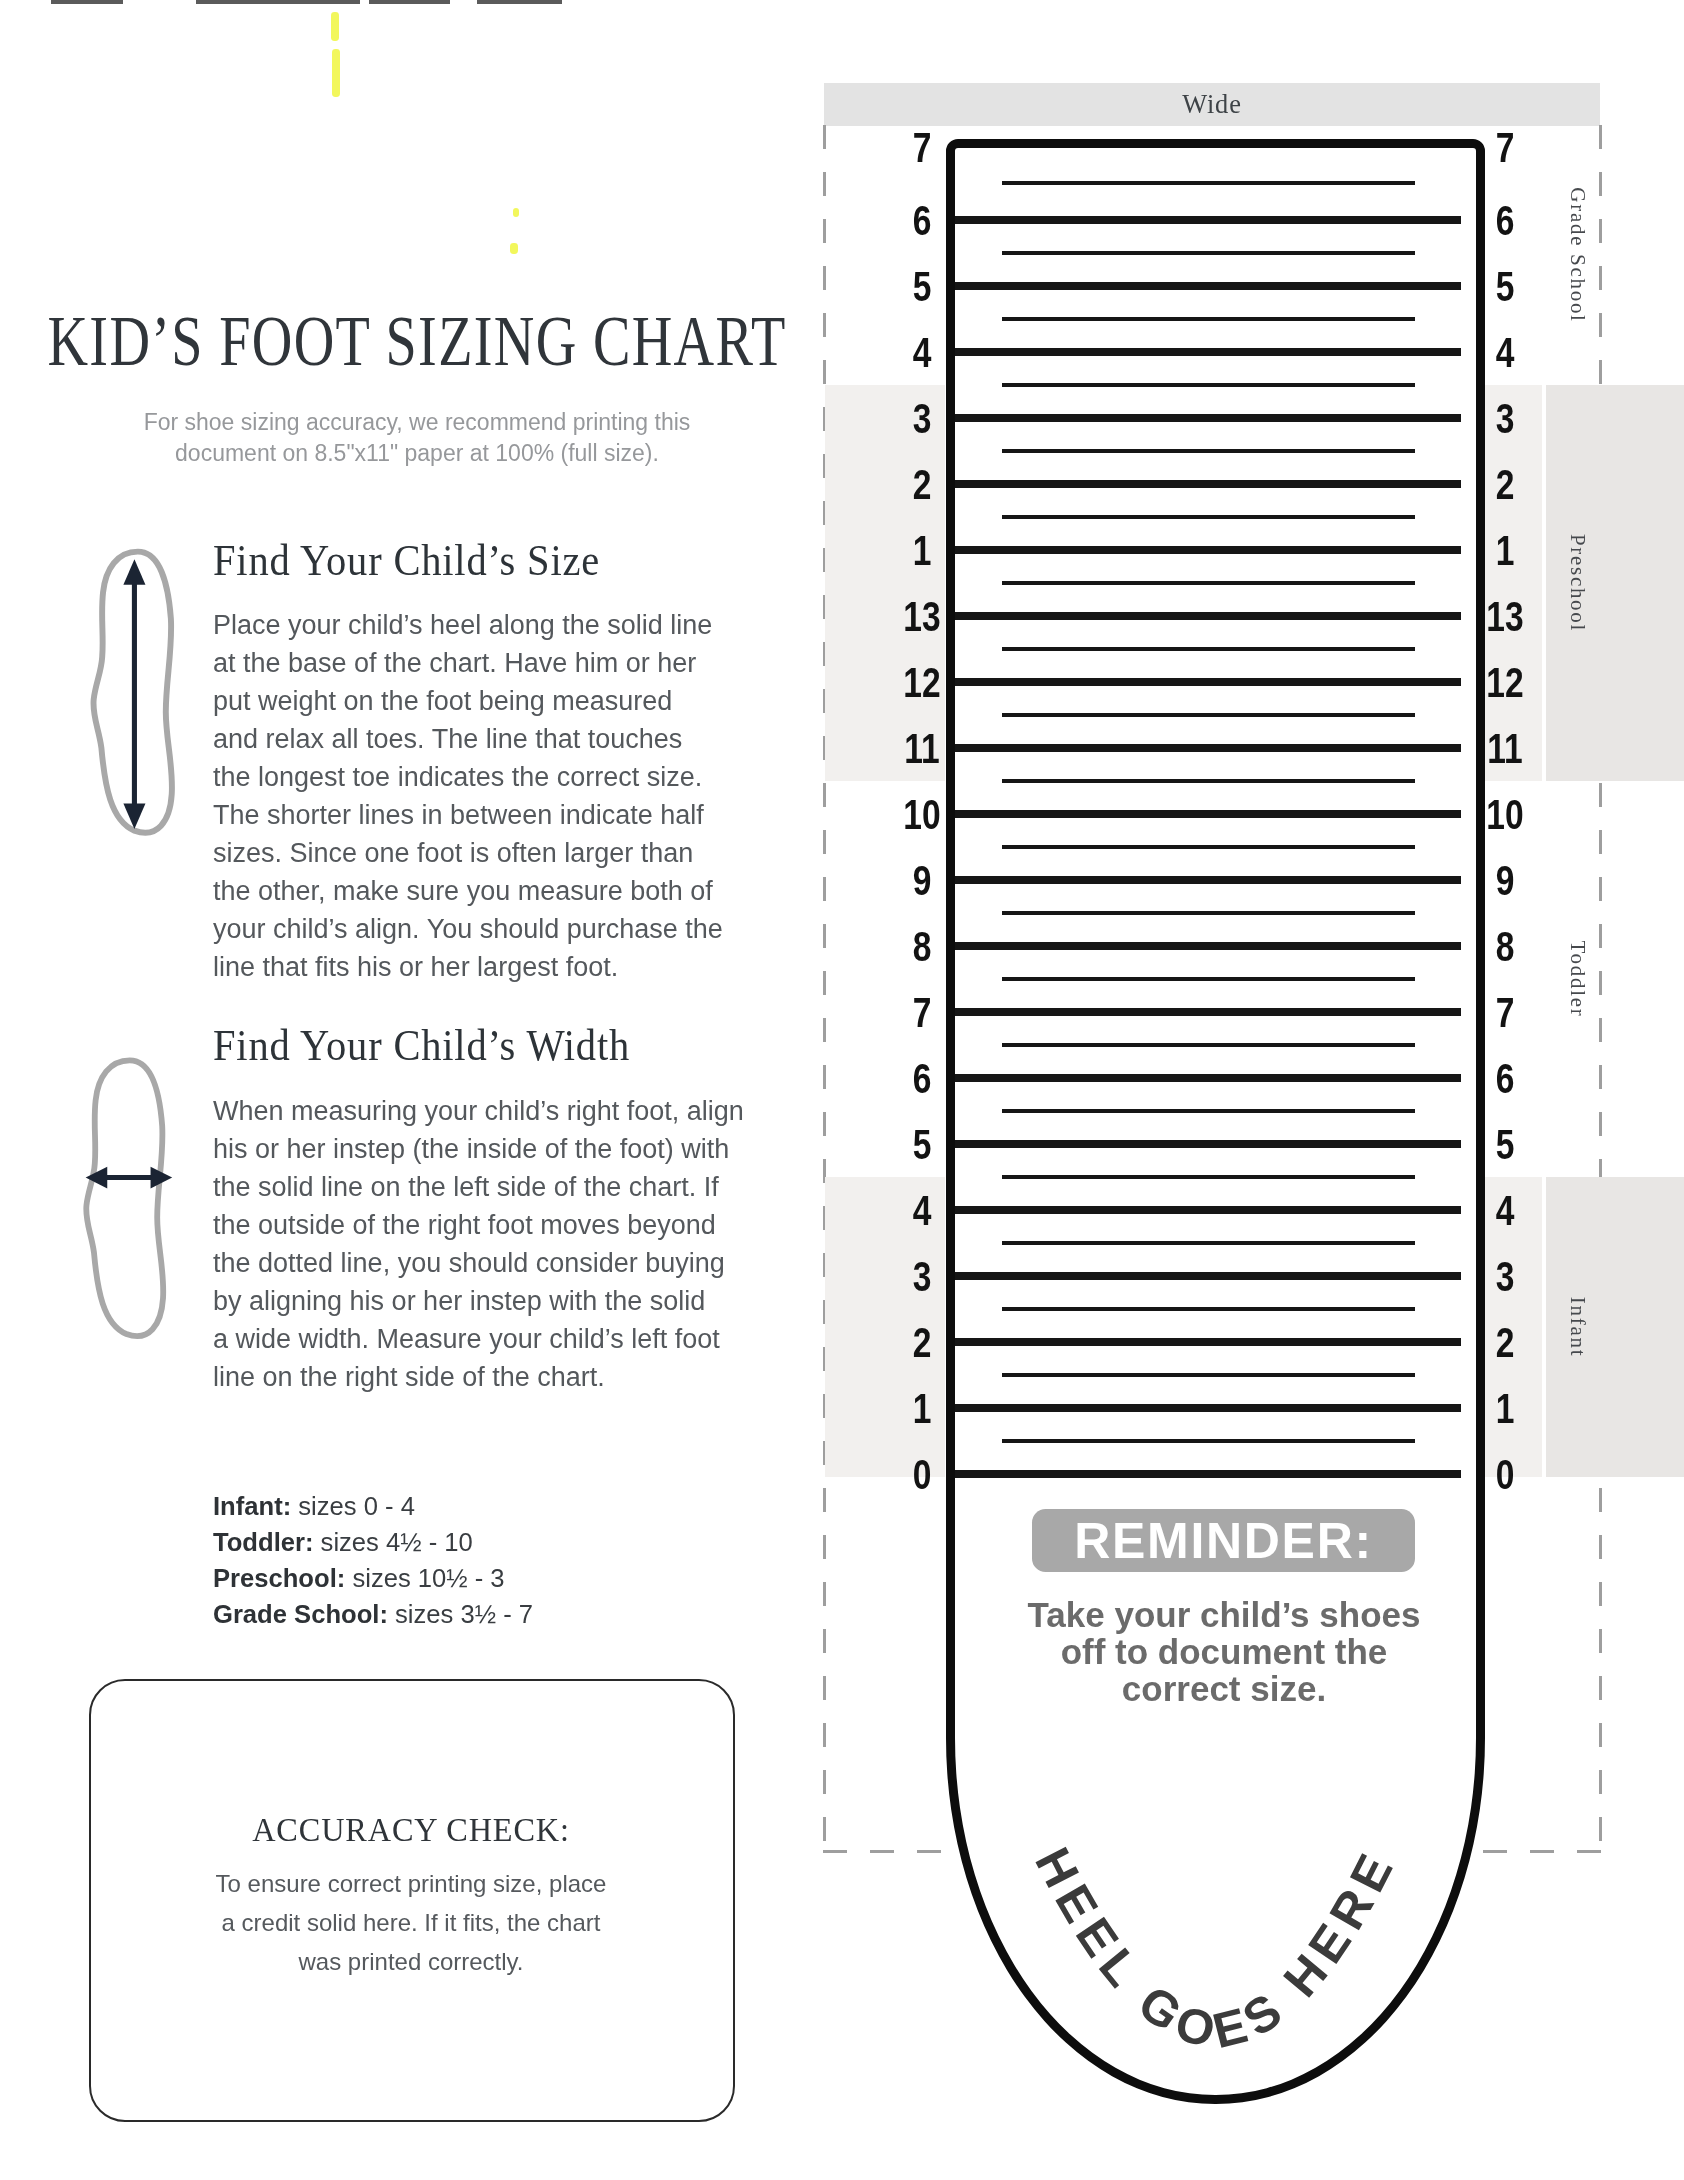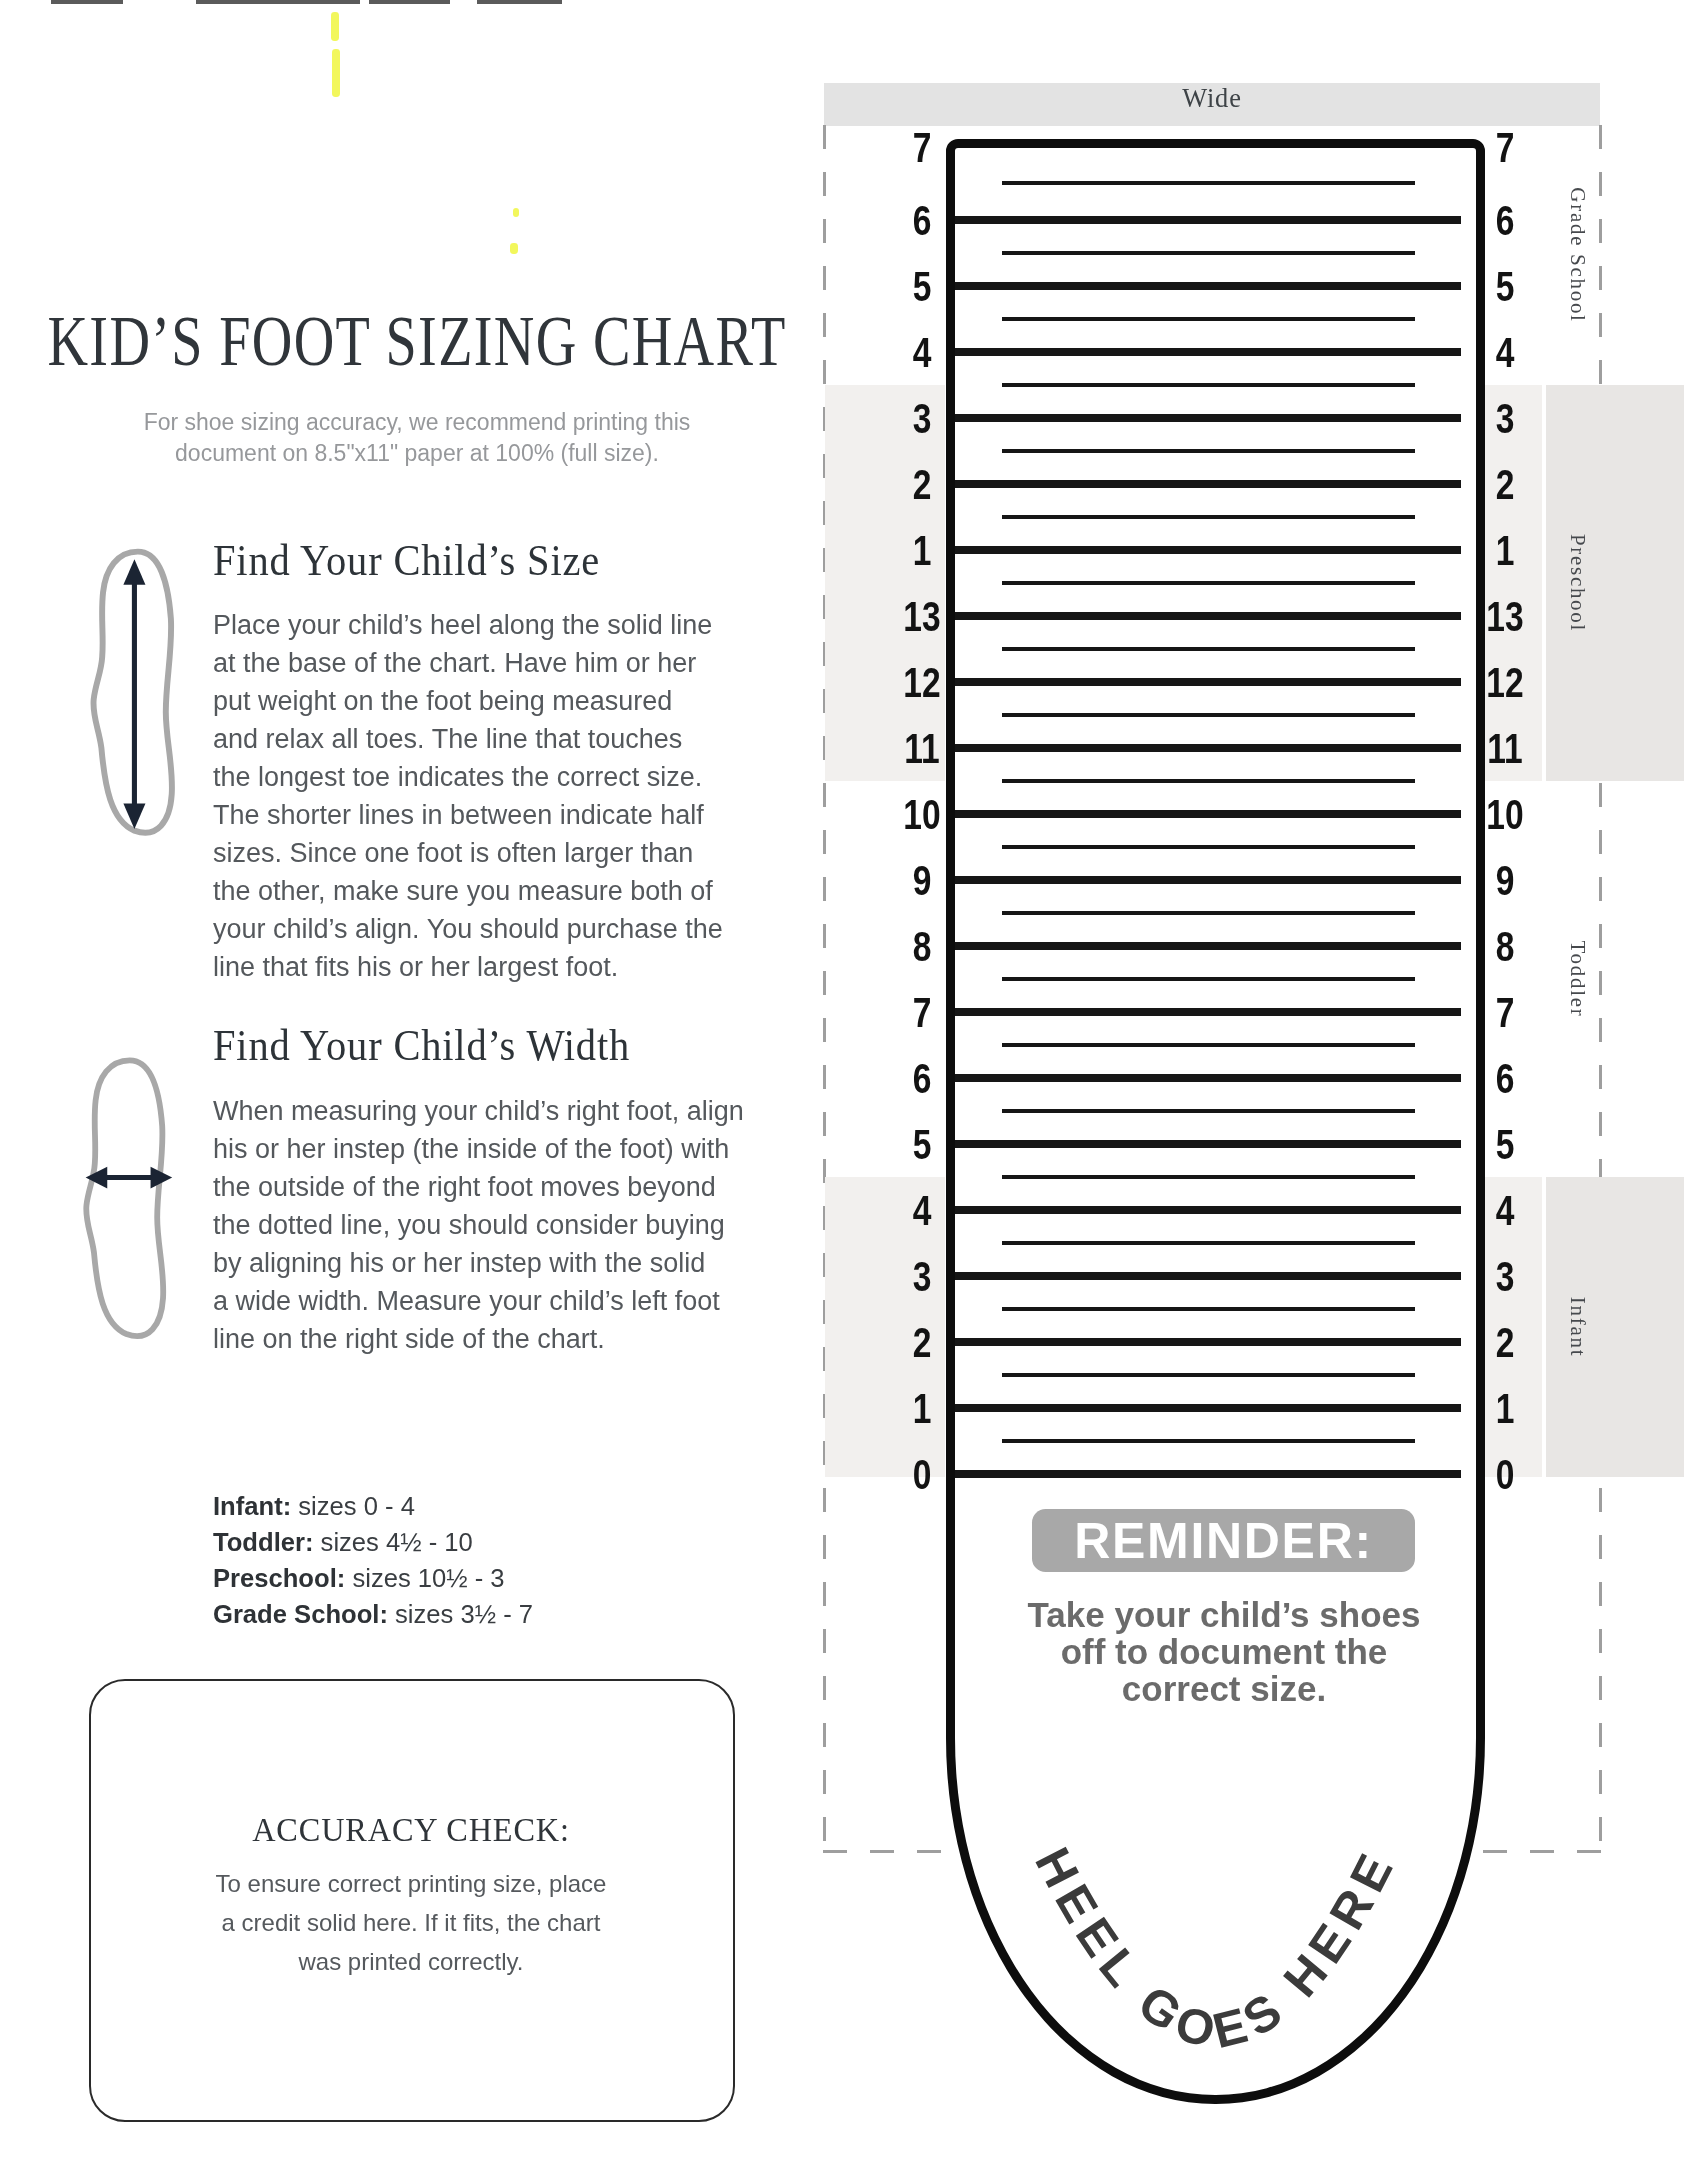--- a/index.html
+++ b/index.html
@@ -41,21 +41,21 @@
     font-size:24px;line-height:39px;color:#55595d;text-align:center;white-space:nowrap;
   }
 
   
   .topstrip{top:0;height:4.3px;background:#3e3e3e;opacity:.85;}
   .hl{background:#f0f63f;border-radius:3.4px;opacity:.85;}
 
   
   .wide-band{
     left:824px;top:83px;width:776px;height:43px;background:#e3e3e3;
-    display:flex;justify-content:center;
+    display:flex;align-items:center;justify-content:center;
   }
   .wide-label{font-size:26.4px;color:#3e4347;letter-spacing:0.9px;}
   .vdash{width:2.6px;top:125px;height:1725px;
     background:repeating-linear-gradient(to bottom,#9e9e9e 0 24px,transparent 24px 47px);}
   .hdash{height:2.6px;top:1850px;
     background:repeating-linear-gradient(to right,#9e9e9e 0 24px,transparent 24px 47px);}
   .band{z-index:1;}
   .foot-shape{
     left:946px;top:139px;width:539px;height:1965px;box-sizing:border-box;
     border:9.4px solid #0d0d0d;background:#ffffff;
@@ -130,20 +130,21 @@
            C 100 160 108 122 106 86 C 103 45 93 7 67 7 Z" fill="#ffffff" stroke="#a8a8a8" stroke-width="7" stroke-linejoin="round"></path>
   <line x1="38" y1="148" x2="94" y2="148" stroke="#1b2433" stroke-width="6"></line>
   <polygon points="14,148 40,135 40,161" fill="#1b2433"></polygon>
   <polygon points="118,148 92,135 92,161" fill="#1b2433"></polygon>
 </svg>
 
 <div class="abs serif section-heading" style="top:1020px;">Find Your Child’s Width</div>
 <div class="abs body-par" style="top:1092px;" id="par-width">
     <div>When measuring your child’s right foot, align</div>
     <div>his or her instep (the inside of the foot) with</div>
+    <div>the solid line on the left side of the chart. If</div>
     <div>the outside of the right foot moves beyond</div>
     <div>the dotted line, you should consider buying</div>
     <div>by aligning his or her instep with the solid</div>
     <div>a wide width. Measure your child’s left foot</div>
     <div>line on the right side of the chart.</div>
   </div>
 
 <div class="abs ranges" id="ranges">
     <div><b>Infant:</b> sizes 0 - 4</div>
     <div><b>Toddler:</b> sizes 4½ - 10</div>

